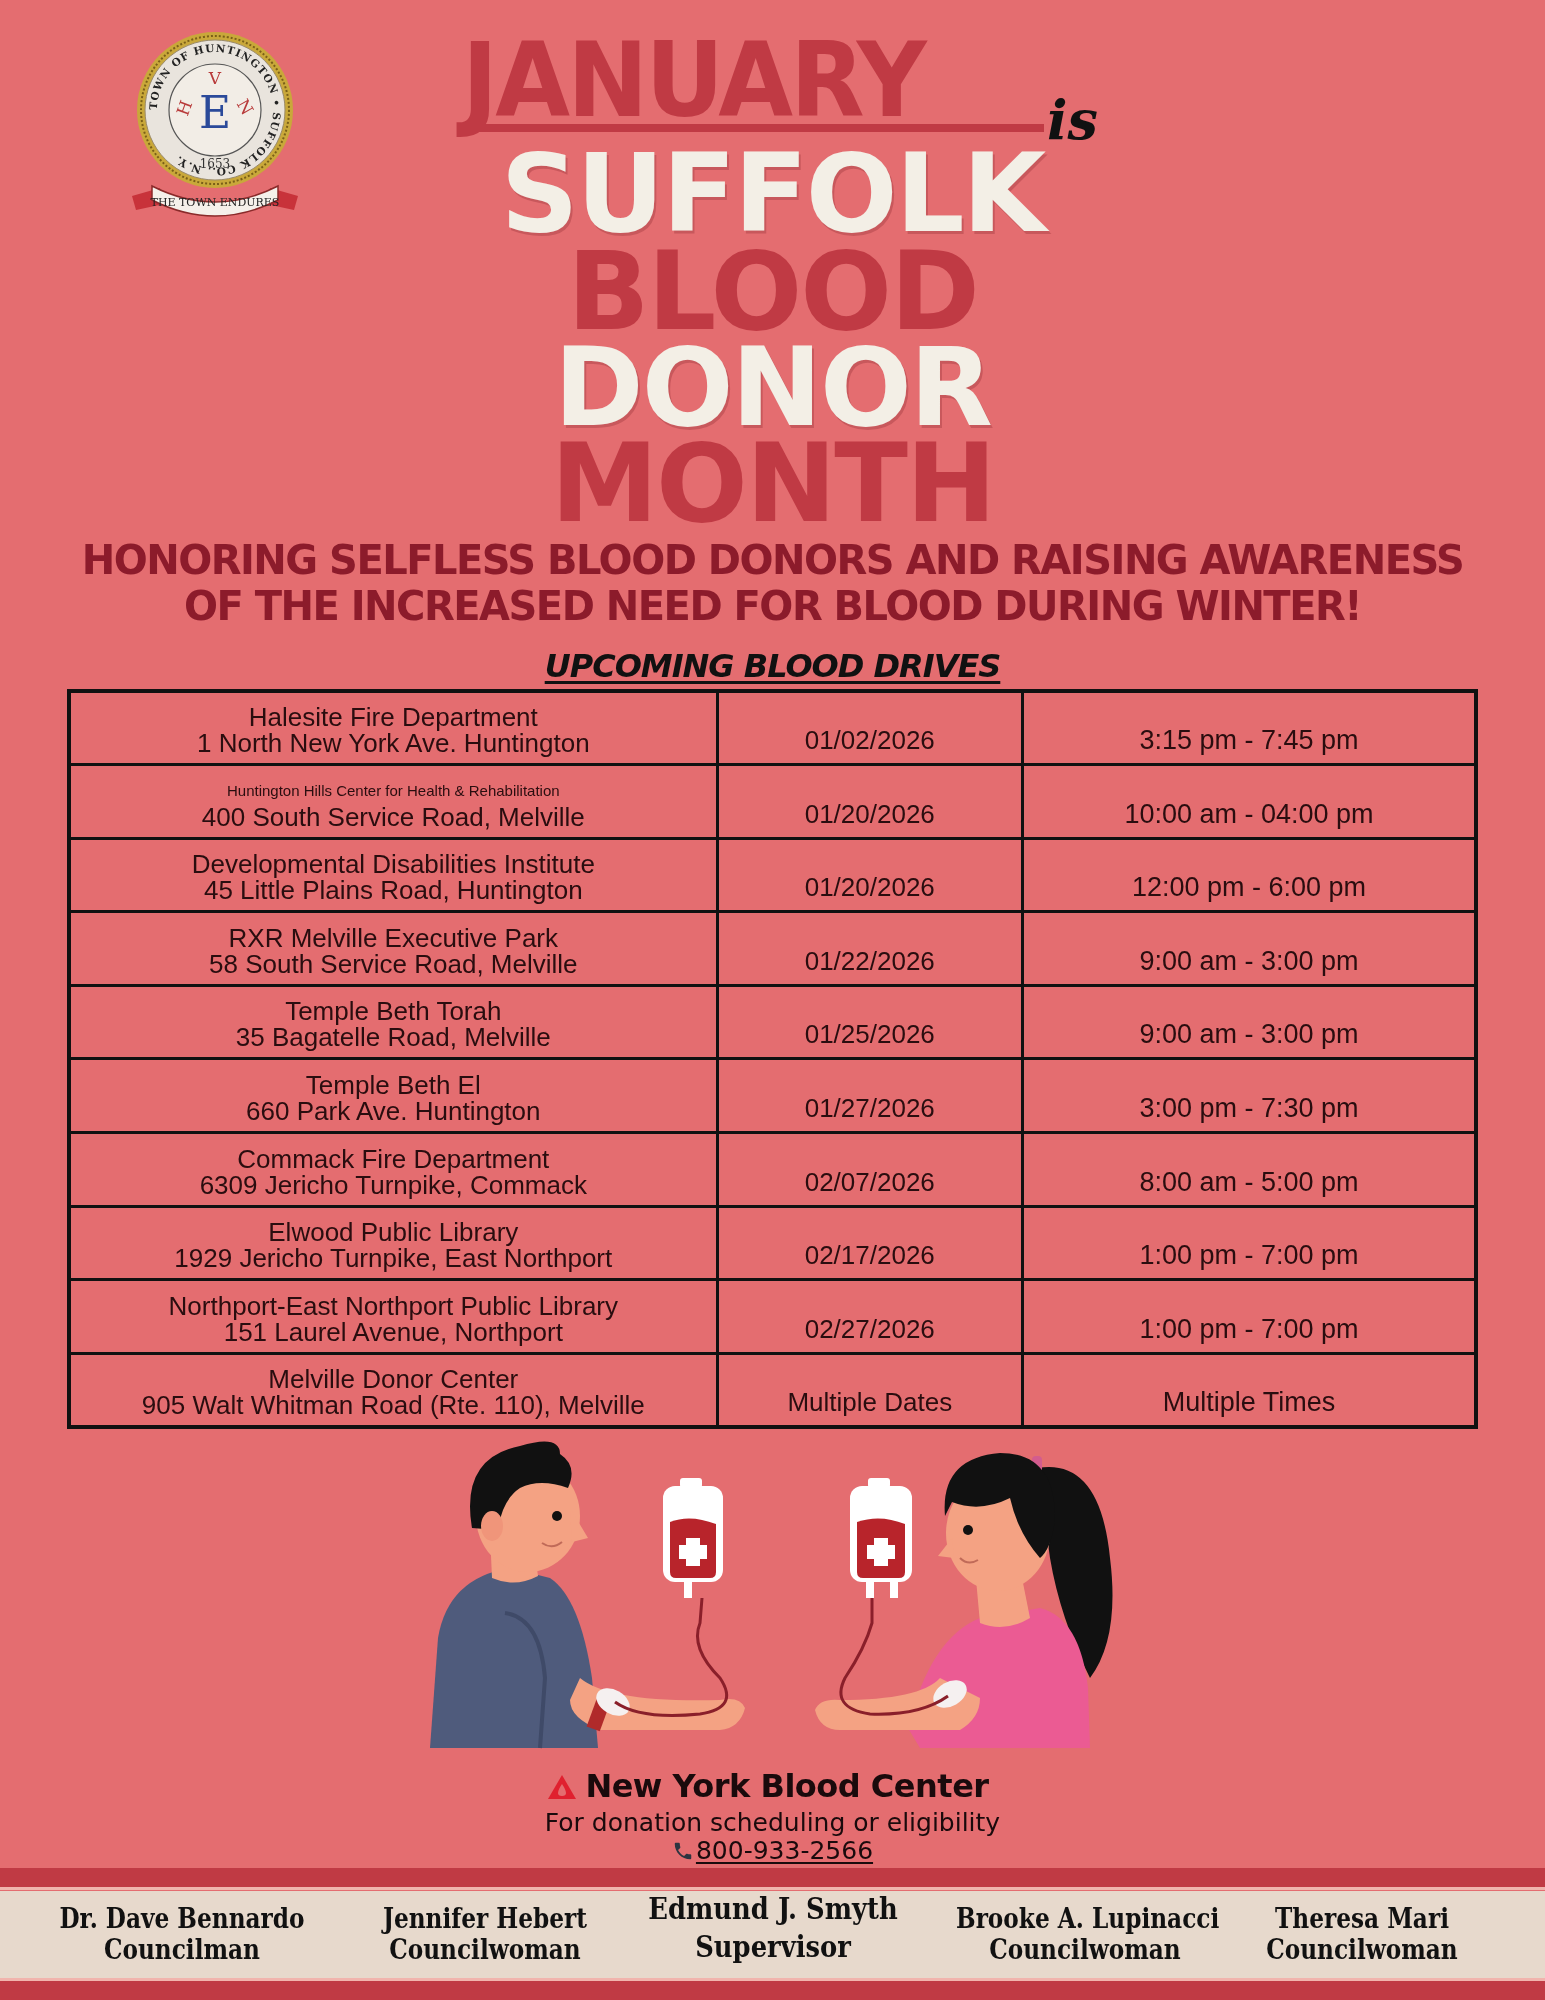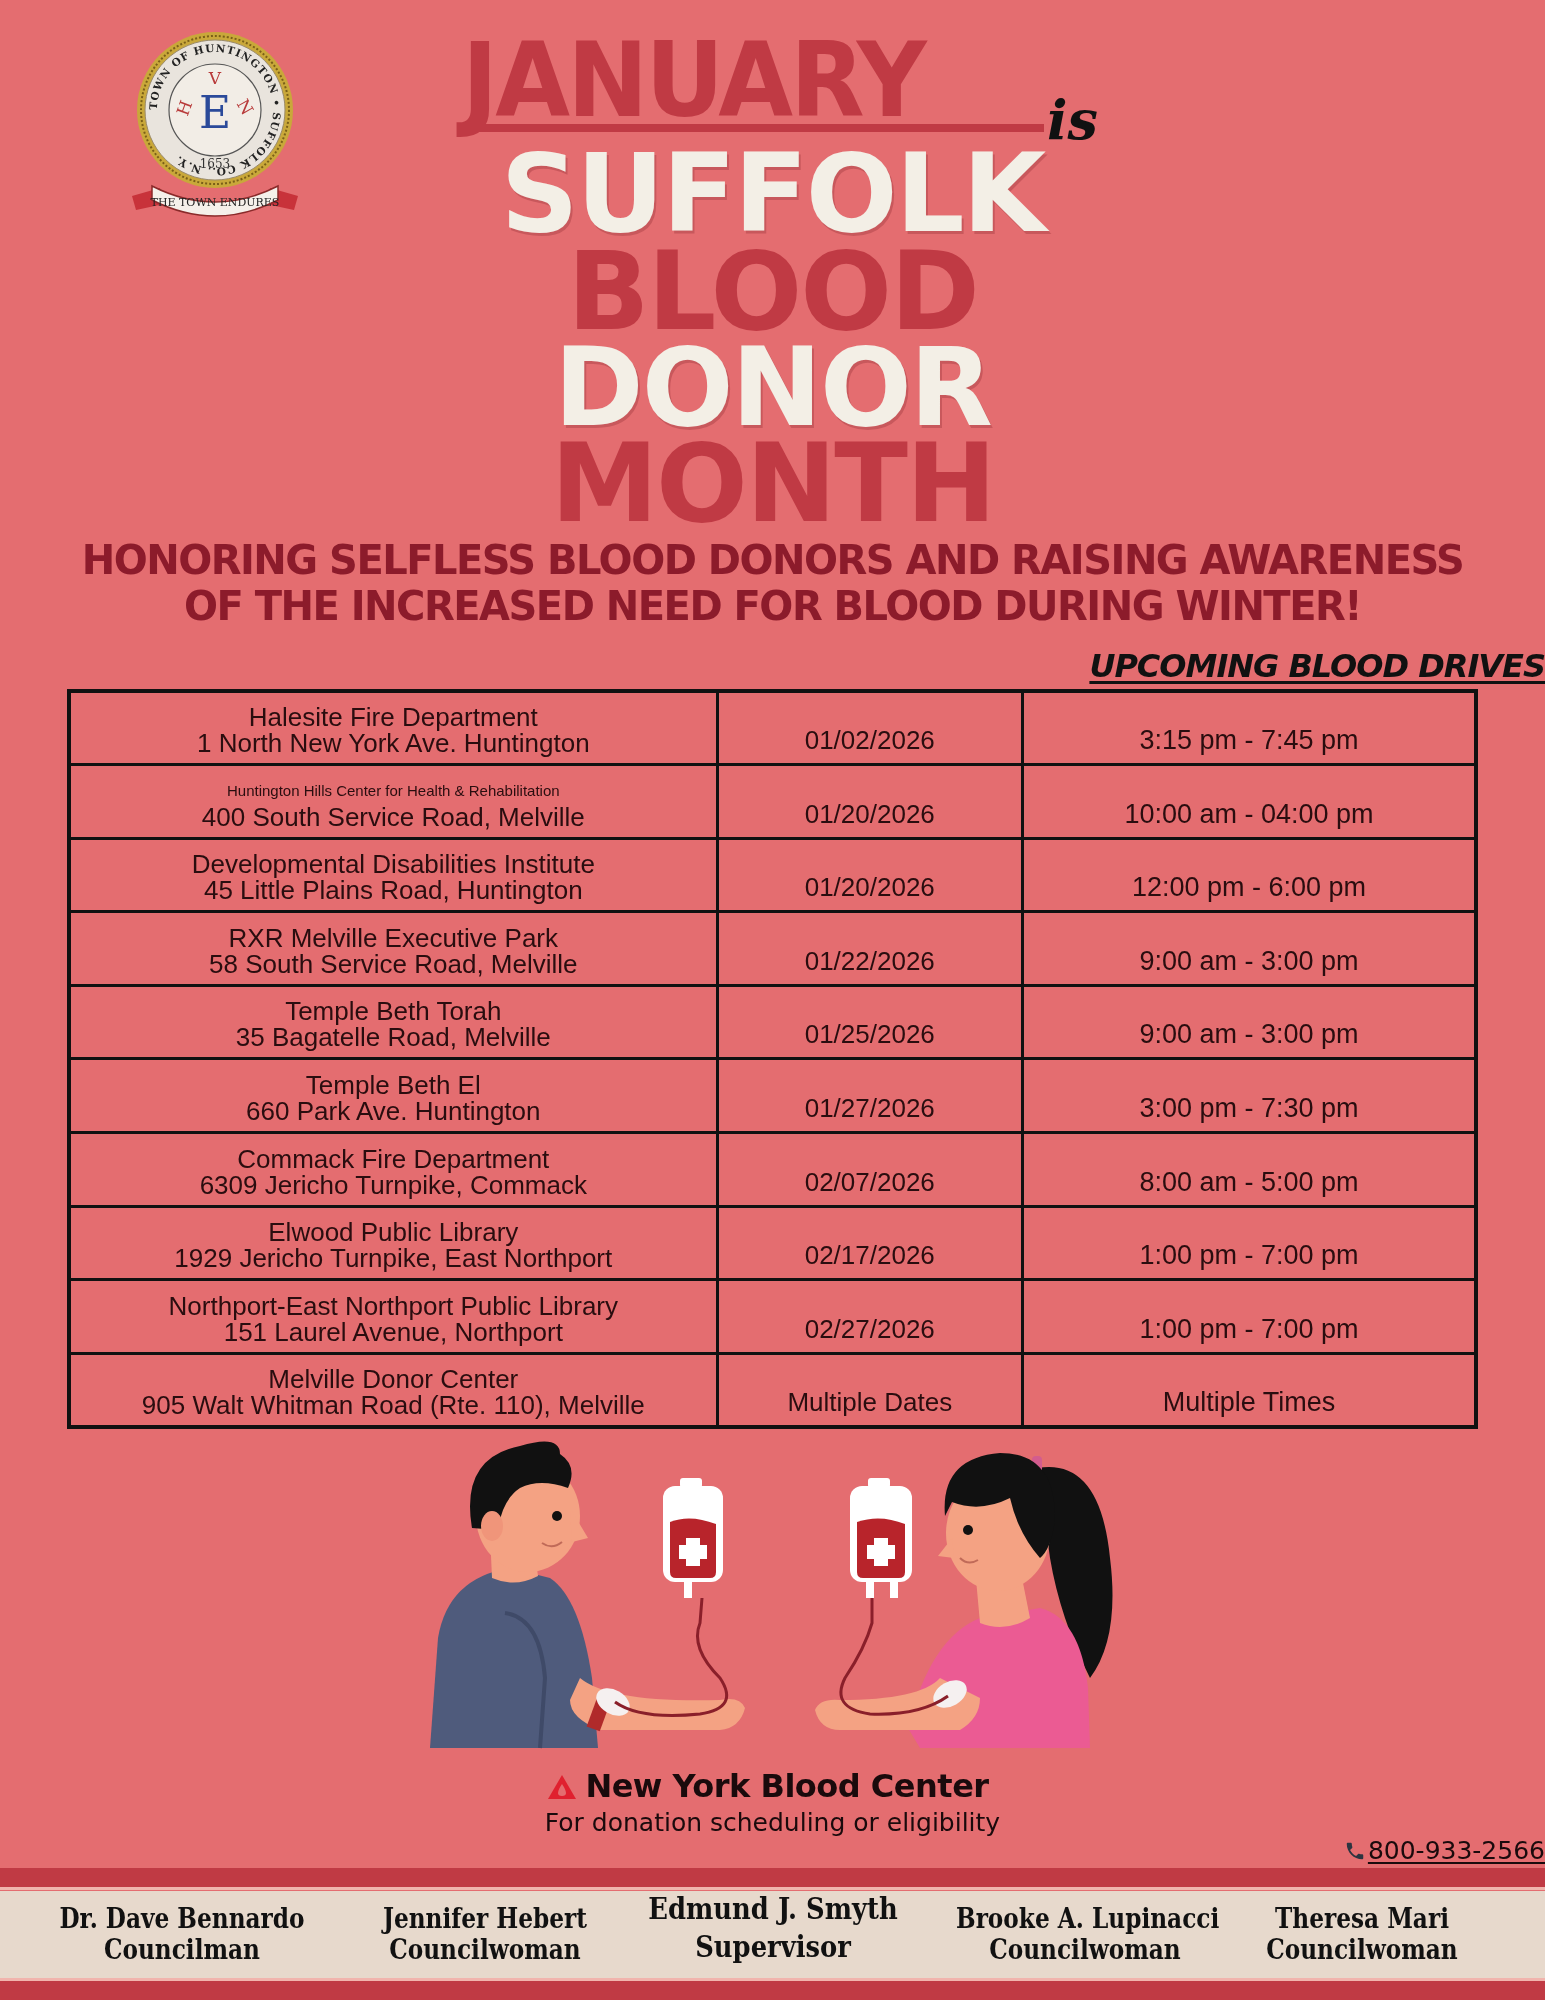--- a/index.html
+++ b/index.html
@@ -30,21 +30,21 @@
   
   .subtitle {
     position: absolute; left: 0; width: 1545px; text-align: center;
     font-family: "DejaVu Sans", sans-serif; font-weight: bold;
     color: #8c1b2b; font-size: 40px; letter-spacing: -1.5px; line-height: 1;
   }
   #sub-1 { top: 540px; }
   #sub-2 { top: 586px; }
 
   #drives-heading {
-    position: absolute; left: 0; width: 1545px; top: 647px; text-align: right;
+    position: absolute; left: 0; width: 1545px; top: 647px; text-align: center;
     font-family: "DejaVu Sans", sans-serif; font-weight: bold; font-style: italic;
     font-size: 32px; color: #111; letter-spacing: -1px;
   }
   #drives-heading span { text-decoration: underline; text-decoration-thickness: 3px; text-underline-offset: 4px; }
 
   
   #drives-table {
     position: absolute; left: 67px; top: 689px; width: 1411px; height: 736px;
     border-collapse: collapse; border: 4px solid #111;
     font-family: "Liberation Sans", sans-serif; color: #2a0d0f;
@@ -66,21 +66,21 @@
     position: absolute; left: 0; width: 1536px; top: 1767px; text-align: center;
     font-family: "DejaVu Sans", sans-serif; font-weight: bold; font-size: 32px; color: #1a0a0c;
     letter-spacing: -0.5px;
   }
   #nybc-logo { display: inline-block; vertical-align: -3px; margin-right: 8px; }
   #nybc-sub {
     position: absolute; left: 0; width: 1545px; top: 1808px; text-align: center;
     font-family: "DejaVu Sans", sans-serif; font-size: 25px; color: #1a0a0c;
   }
   #nybc-phone-row {
-    position: absolute; left: 0; width: 1545px; top: 1836px; text-align: right;
+    position: absolute; left: 0; width: 1545px; top: 1836px; text-align: center;
     font-family: "DejaVu Sans", sans-serif; font-size: 25px; color: #1a0a0c;
   }
   #nybc-phone { text-decoration: underline; text-underline-offset: 3px; color: #1a0a0c; }
   #phone-icon { display: inline-block; vertical-align: -3px; margin-right: 2px; }
 
   
   #footer-bar-top { left: 0; top: 1868px; width: 1545px; height: 22px; background: #c03a44; border-bottom: 3px solid #f1b4ad; }
   #footer-band { left: 0; top: 1891px; width: 1545px; height: 87px; background: #e7d9cc; }
   #footer-bar-bottom { left: 0; top: 1978px; width: 1545px; height: 22px; background: #c03a44; border-top: 3px solid #f1b4ad; }
   .official {

